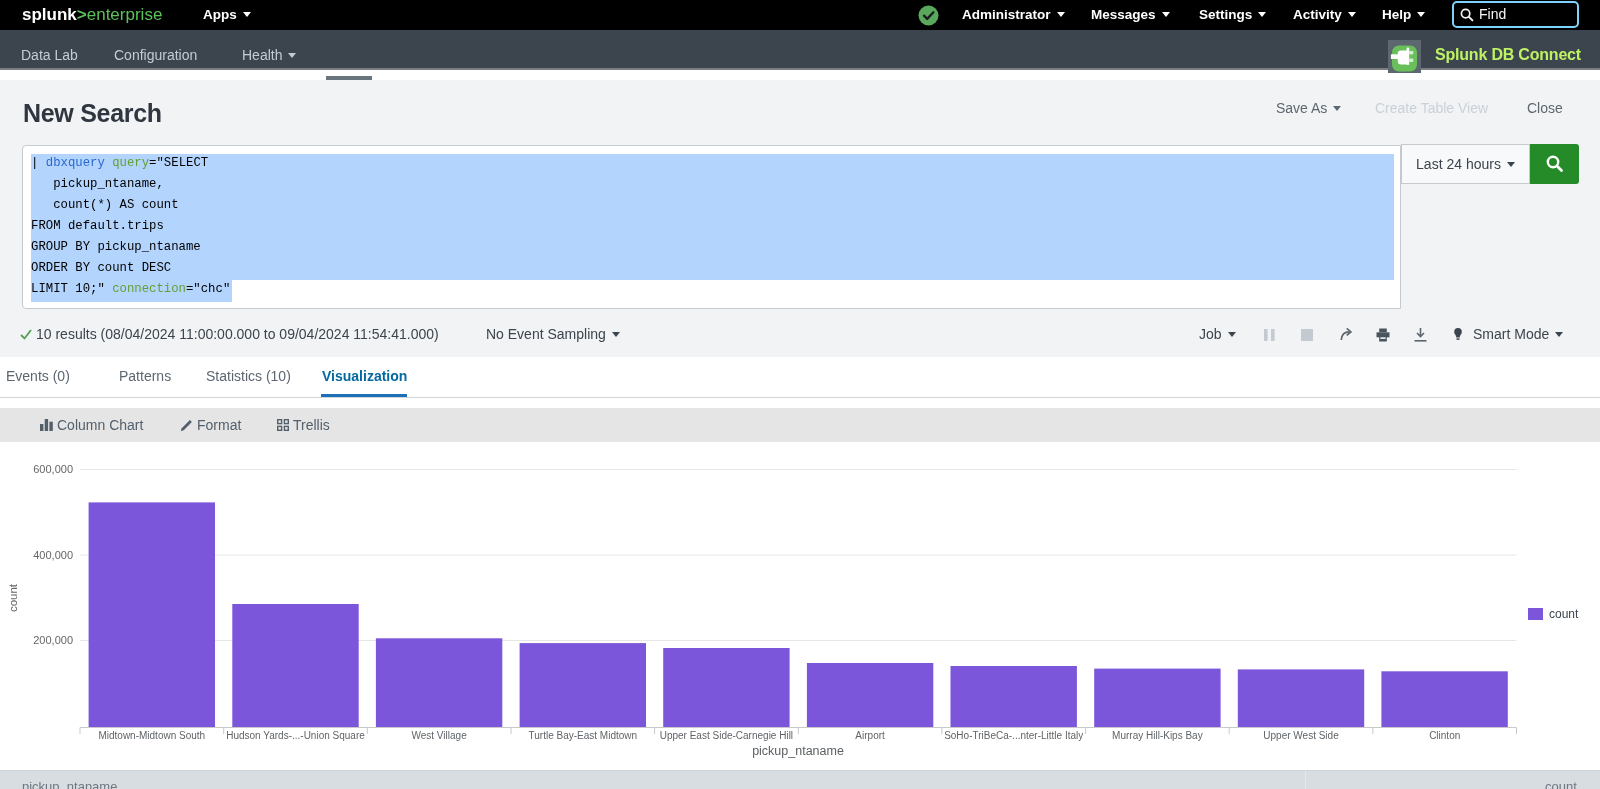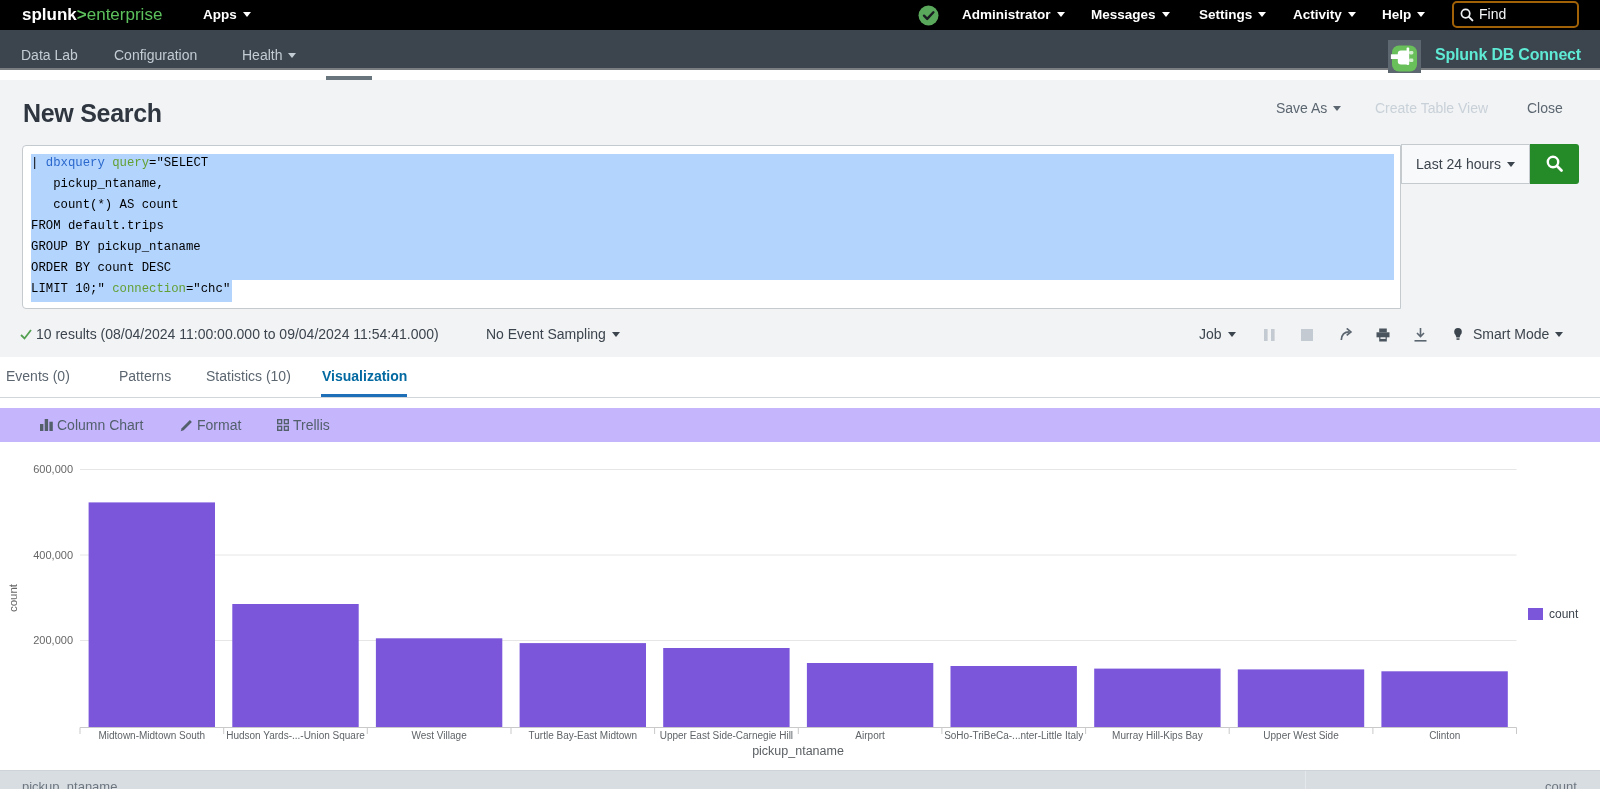--- a/index.html
+++ b/index.html
@@ -35,21 +35,21 @@
 
 #resrow { position:absolute; left:0; top:315px; width:1600px; height:38px; font-size:14px; color:#3c444d; }
 #resrow .r { position:absolute; top:0; height:38px; line-height:38px; }
 
 #tabs { position:absolute; left:0; top:357px; width:1600px; height:41px; background:#fff;
   border-bottom:1px solid #d0d6da; font-size:14px; color:#5c6670; }
 #tabs .t { position:absolute; top:0; height:38px; line-height:38px; }
 #tabs .active { color:#0369a1; font-weight:700; }
 #tabunderline { position:absolute; left:321px; top:389px; width:85px; height:4px; background:#1d6fb8; }
 
-#vizctl { position:absolute; left:0; top:408px; width:1600px; height:34px; background:#c4b5fd;
+#vizctl { position:absolute; left:0; top:408px; width:1600px; height:34px; background:#e5e5e5;
   font-size:14px; color:#53606c;padding-left:24px; }
 #vizctl .c { position:absolute; top:0; height:34px; line-height:34px; }
 
 #tblhead { position:absolute; left:0; top:770px; width:1600px; height:19px; background:#d8dde2;
   border-top:1px solid #cdd3d9; font-size:13px; color:#6e7780; }
 </style>
 </head>
 <body>
 
 <div id="topbar">
@@ -57,21 +57,21 @@
   <div class="item" style="left:203px;">Apps<span class="caret"></span></div>
   <svg class="abs" style="left:918px; top:5px;" width="21" height="21" viewBox="0 0 21 21">
     <circle cx="10.5" cy="10.5" r="10" fill="#5aa85c"></circle>
     <path d="M6 10.7 l3.2 3.2 l6.2 -6.6" stroke="#1a1d21" stroke-width="2.4" fill="none" stroke-linecap="round" stroke-linejoin="round"></path>
   </svg>
   <div class="item" style="left:962px;">Administrator<span class="caret"></span></div>
   <div class="item" style="left:1091px;">Messages<span class="caret"></span></div>
   <div class="item" style="left:1199px;">Settings<span class="caret"></span></div>
   <div class="item" style="left:1293px;">Activity<span class="caret"></span></div>
   <div class="item" style="left:1382px;">Help<span class="caret"></span></div>
-  <div class="abs" style="left:1452px; top:1px; width:127px; height:27px; border:2px solid #a16207; border-radius:5px;">
+  <div class="abs" style="left:1452px; top:1px; width:127px; height:27px; border:2px solid #7dd3fc; border-radius:5px;">
     <svg class="abs" style="left:6px; top:5px;" width="14" height="14" viewBox="0 0 14 14">
       <circle cx="5.6" cy="5.6" r="4.2" stroke="#eef1f3" stroke-width="1.7" fill="none"></circle>
       <line x1="8.9" y1="8.9" x2="12.4" y2="12.4" stroke="#eef1f3" stroke-width="2" stroke-linecap="round"></line>
     </svg>
     <span style="position:absolute; left:25px; top:0; line-height:23px; color:#f5f7f8; font-size:14px; font-weight:400;">Find</span>
   </div>
 </div>
 
 <div id="appnav">
   <div class="nav" style="left:21px;">Data Lab</div>
@@ -81,21 +81,21 @@
   <div class="abs" style="left:326px; top:46px; width:46px; height:4px; background:#69757d;"></div>
   <svg class="abs" style="left:1388px; top:10px;" width="33" height="33" viewBox="0 0 33 33">
     <rect x="0" y="0" width="33" height="33" fill="#5d676f"></rect>
     <rect x="4" y="5.5" width="25" height="26" rx="7" fill="#69c05b"></rect>
     <rect x="2.9" y="14.3" width="7.5" height="4.7" fill="#fff"></rect>
     <path d="M13 10.4 h6.8 v14 h-6.8 a3.2 3.2 0 0 1 -3.2 -3.2 v-7.6 a3.2 3.2 0 0 1 3.2 -3.2 z" fill="#fff"></path>
     <rect x="18.6" y="7.6" width="2.6" height="17.3" rx="1" fill="#fff"></rect>
     <rect x="21" y="10.9" width="4.4" height="3.6" rx="1.4" fill="#fff" opacity="0.72"></rect>
     <rect x="21" y="18.5" width="4.4" height="3.6" rx="1.4" fill="#fff" opacity="0.72"></rect>
   </svg>
-  <div class="nav" style="left:1435px; color:#5eead4; font-size:16px; font-weight:700; letter-spacing:-0.2px;">Splunk DB Connect</div>
+  <div class="nav" style="left:1435px; color:#bef264; font-size:16px; font-weight:700; letter-spacing:-0.2px;">Splunk DB Connect</div>
 </div>
 
 <div id="graysec"></div>
 <div class="abs" style="left:23px; top:99px; font-size:25px; font-weight:700; letter-spacing:-0.3px; color:#2f3640;">New Search</div>
 <div class="hlink" style="left:1276px;">Save As<span class="caret"></span></div>
 <div class="hlink" style="left:1375px; color:#c9d1d8;">Create Table View</div>
 <div class="hlink" style="left:1527px;">Close</div>
 
 <div id="qbox">
   <div class="selblock" style="left:8px; top:8px; width:1363px; height:126px;"></div>

